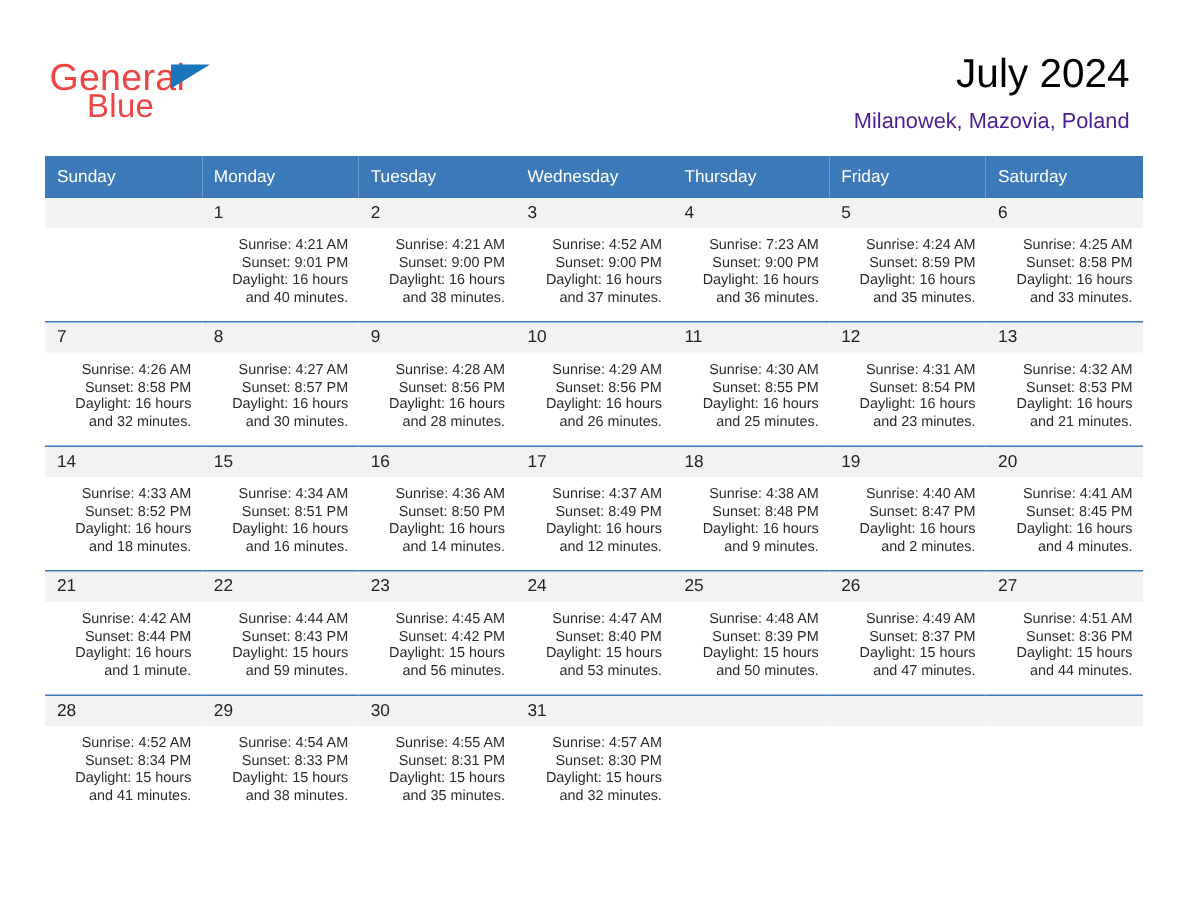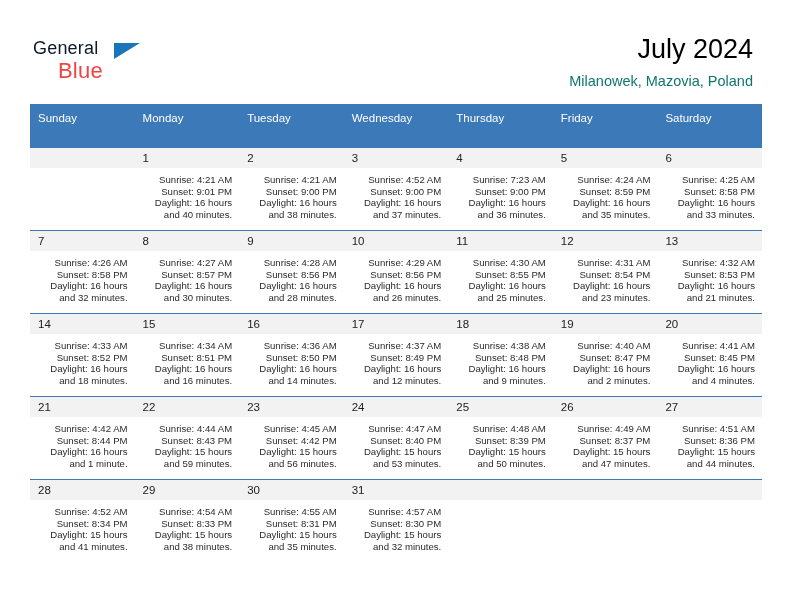--- a/index.html
+++ b/index.html
@@ -35,23 +35,23 @@
     position: absolute;
     left: 33px;
     top: 38px;
     width: 130px;
     height: 44px;
   }
   .logo-general {
     position: absolute;
     left: 0;
     top: 0;
-    font-size: 18px;
+    font-size: 25px;
     letter-spacing: 0.2px;
-    color: #0f172a;
+    color: #ef4444;
     font-family: "Liberation Sans", sans-serif;
   }
   .logo-blue {
     position: absolute;
     left: 25px;
     top: 20px;
     font-size: 22px;
     letter-spacing: 0.2px;
     color: #ef4444;
     font-family: "Liberation Sans", sans-serif;
@@ -73,21 +73,21 @@
     text-align: right;
   }
   .cal-title {
     font-size: 27px;
     color: #000000;
     line-height: 32px;
     white-space: nowrap;
   }
   .cal-subtitle {
     font-size: 14.5px;
-    color: #0f766e;
+    color: #4c1d95;
     line-height: 20px;
     margin-top: 6px;
     white-space: nowrap;
   }
 
   
   .calendar {
     position: absolute;
     left: 30px;
     top: 104px;
@@ -95,21 +95,21 @@
     border-collapse: collapse;
     table-layout: fixed;
   }
 
   .calendar th {
     background: #3b79b8;
     color: #ffffff;
     font-size: 11.5px;
     font-weight: normal;
     text-align: left;
-    padding: 5px 0 21px 8px;
+    padding: 5px 0 5px 8px;
     height: 18px;
     border: none;
   }
 
   .calendar td {
     width: 104.57px;
     vertical-align: top;
     padding: 0;
     border: none;
     background: #ffffff;

